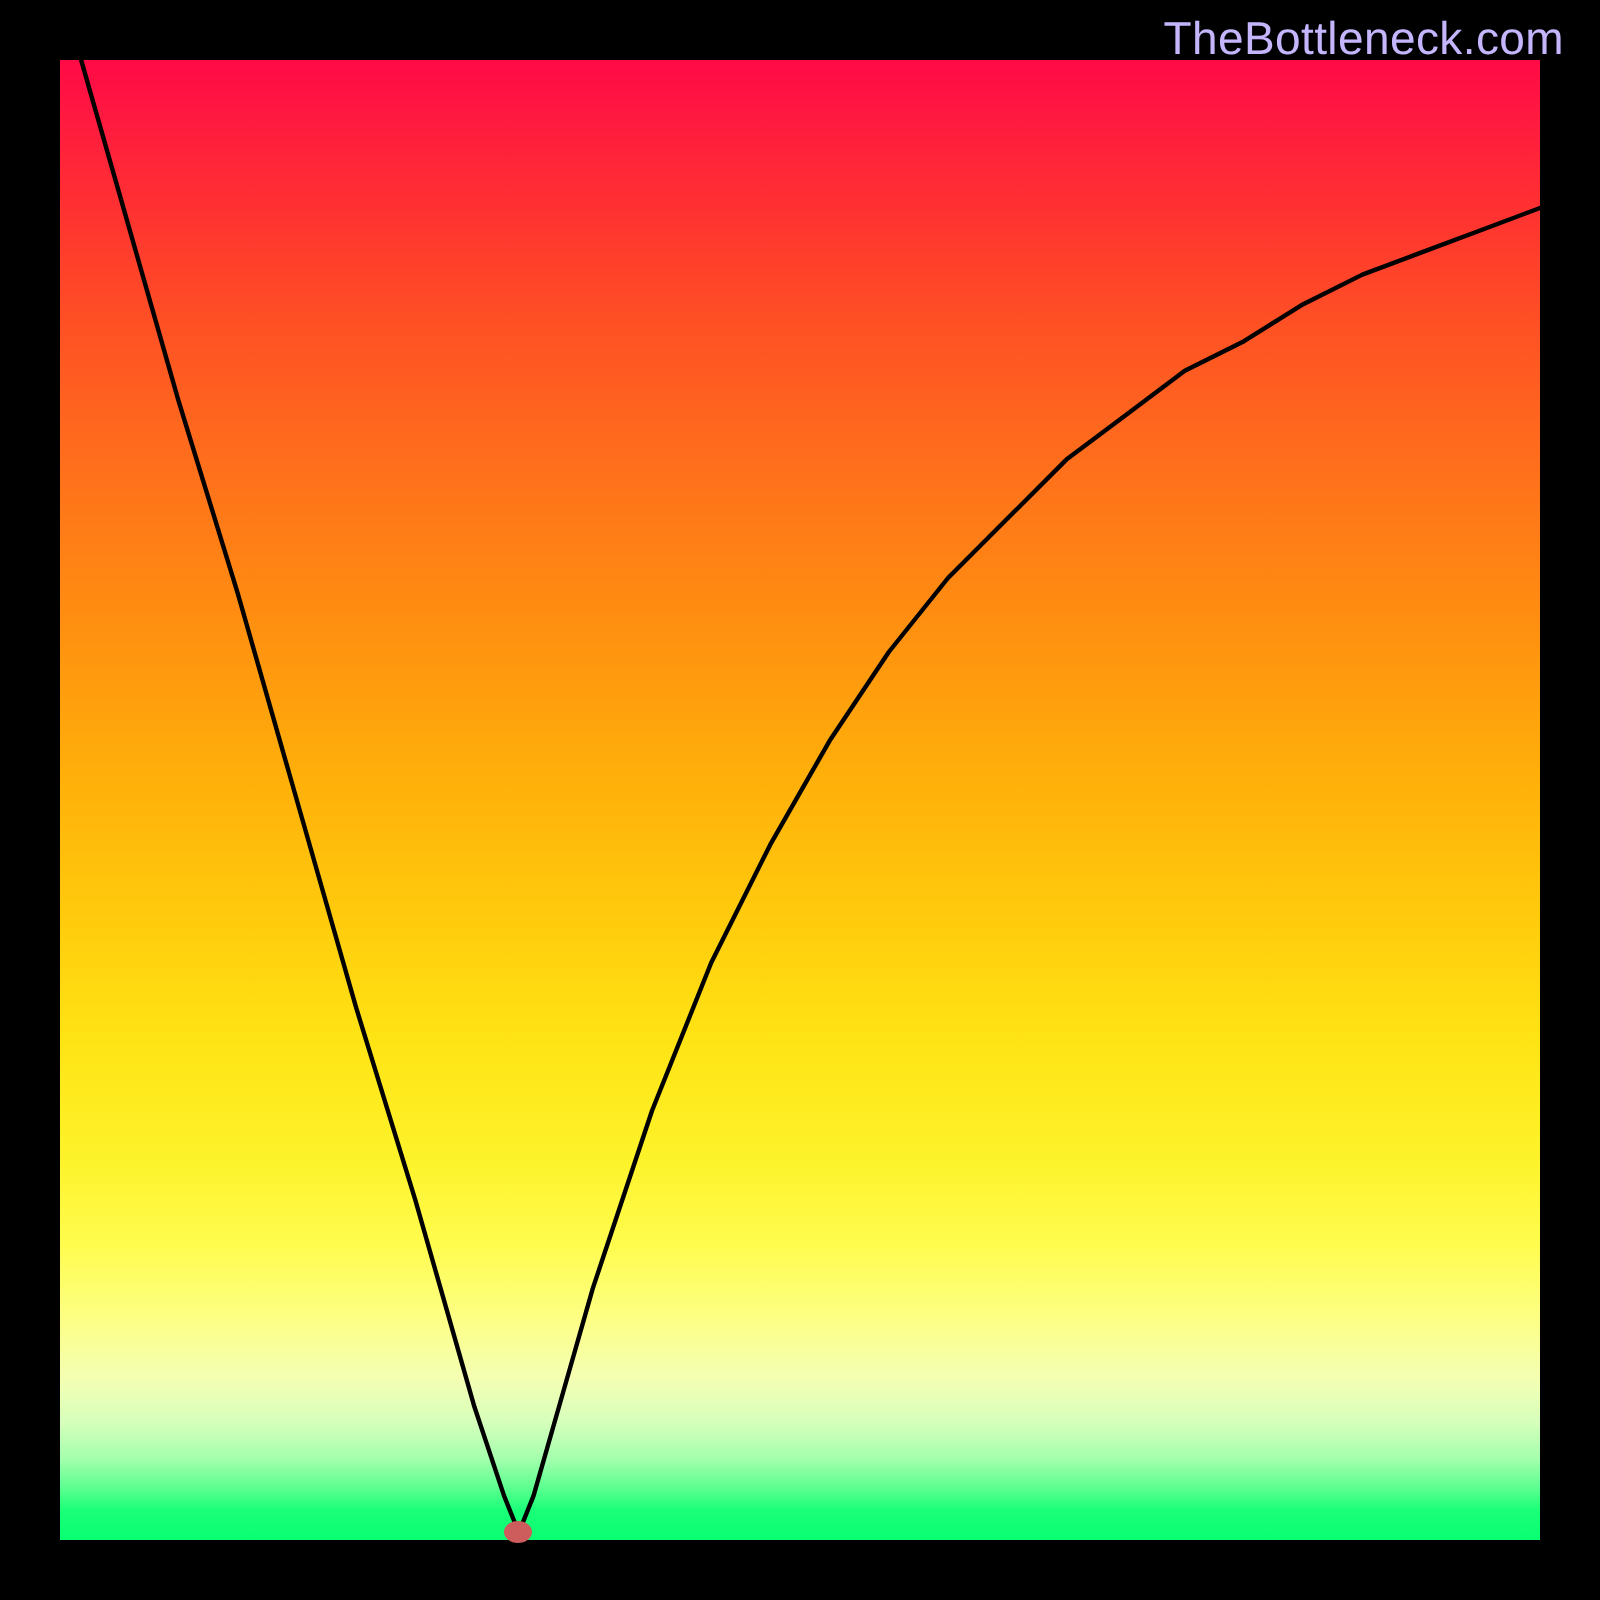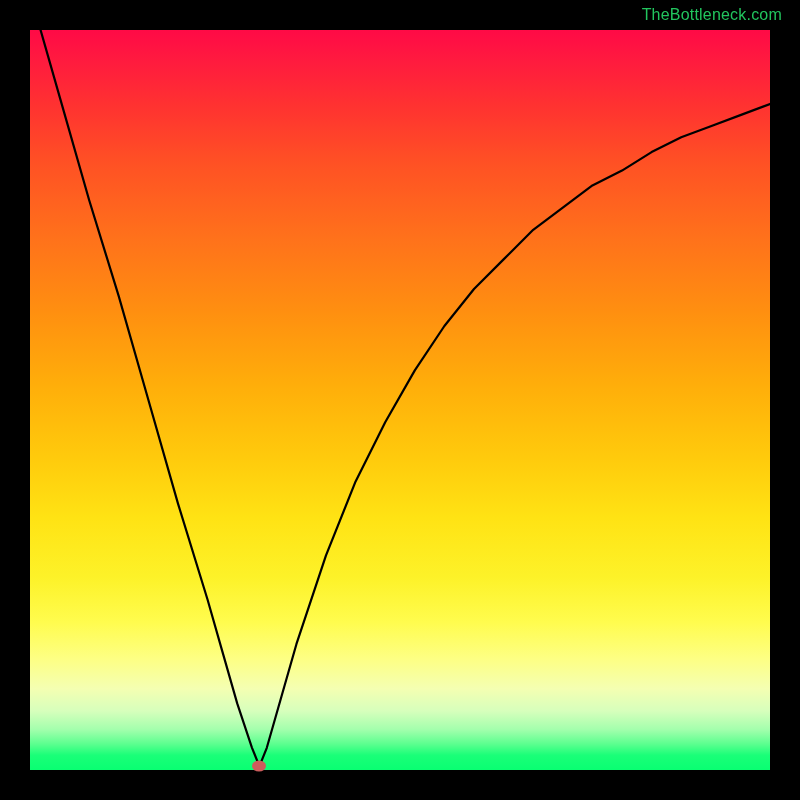--- a/index.html
+++ b/index.html
@@ -7,22 +7,22 @@
     width: 800px;
     height: 800px;
     background: #000;
     position: relative;
     font-family: Arial, Helvetica, sans-serif;
   }
   .watermark {
     position: absolute;
     top: 6px;
     right: 18px;
-    color: #22c55e;
-    font-size: 16px;
+    color: #c4b5fd;
+    font-size: 23px;
     font-weight: 500;
     letter-spacing: 0.2px;
     z-index: 10;
   }
   .plot-area {
     position: absolute;
     left: 30px;
     top: 30px;
     width: 740px;
     height: 740px;

